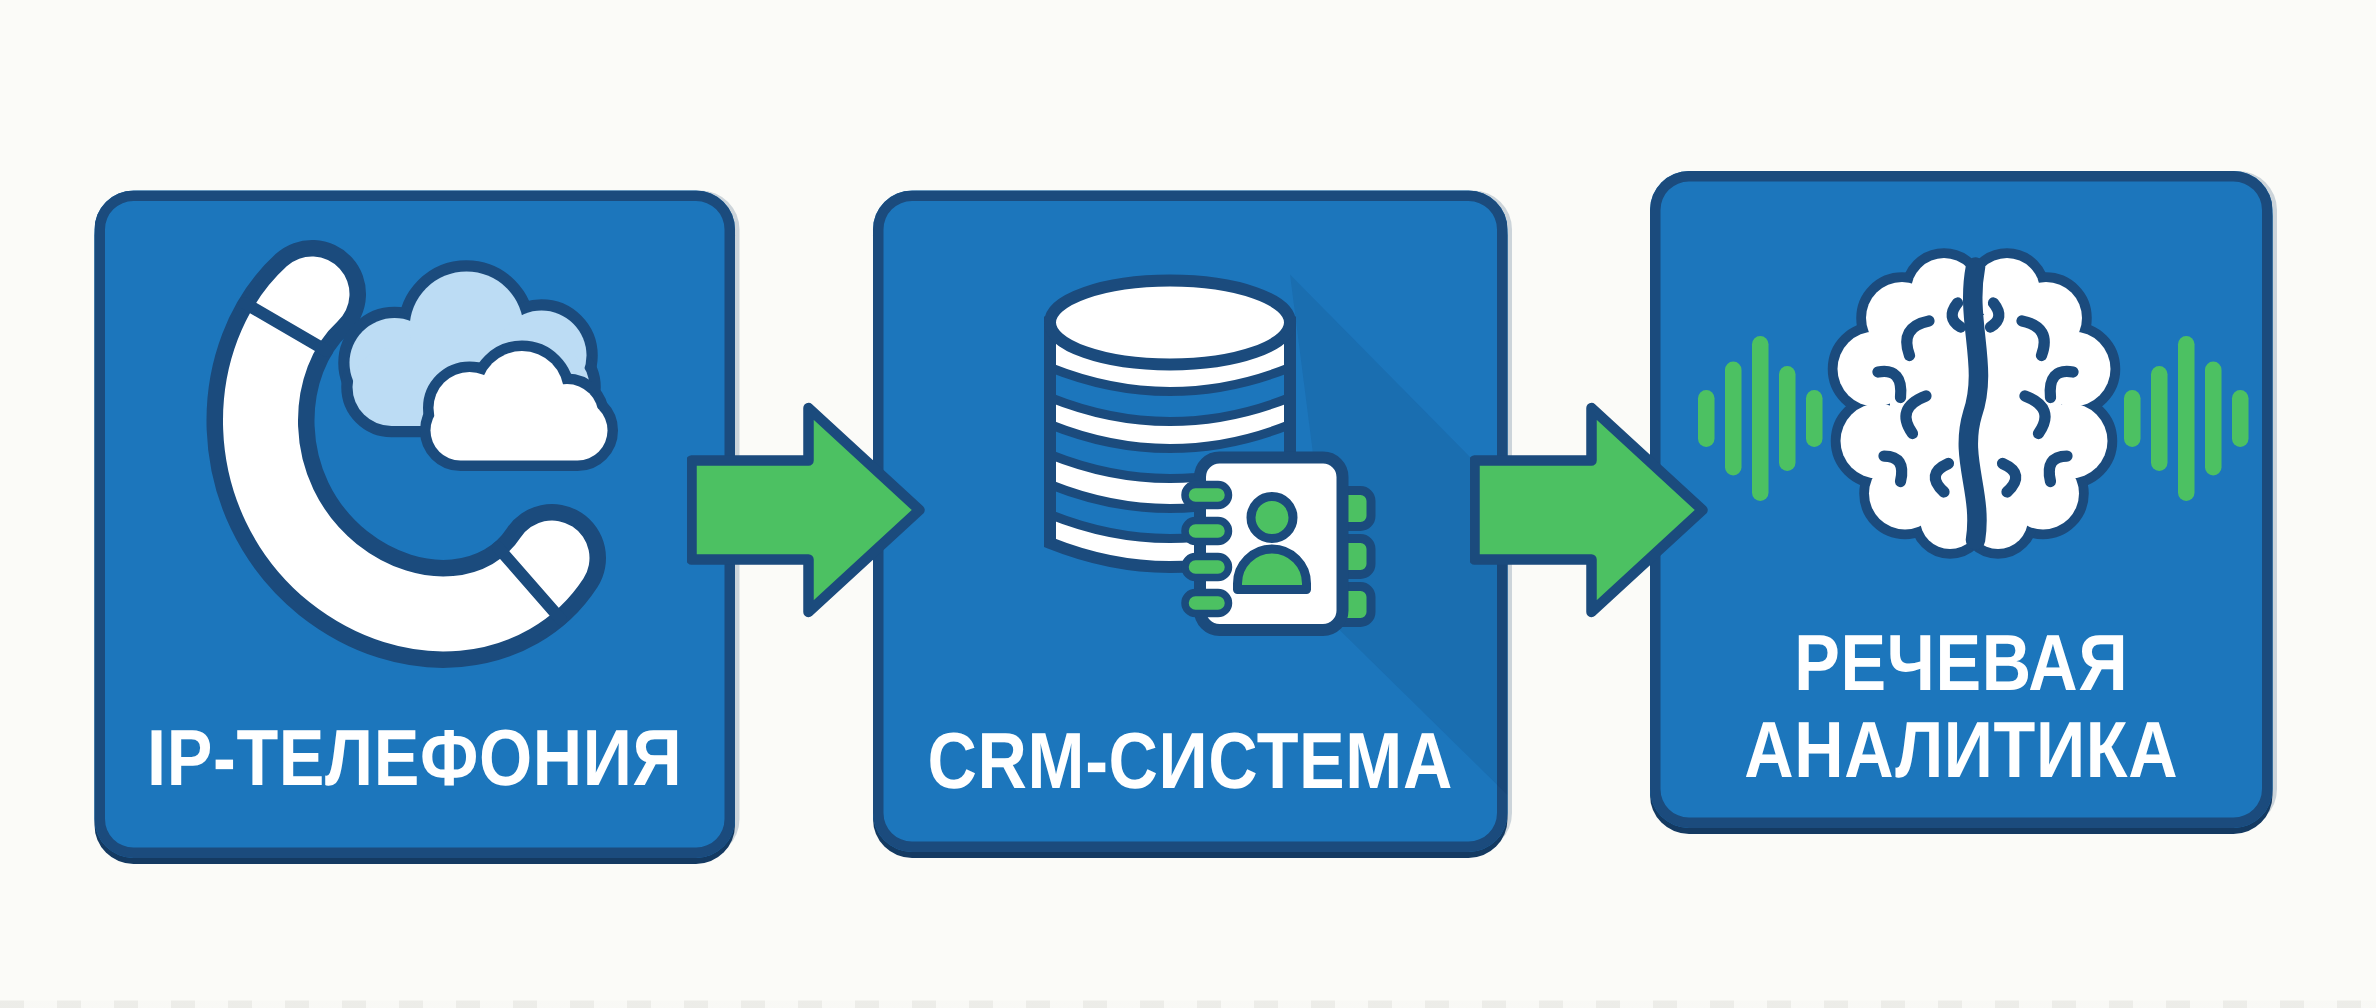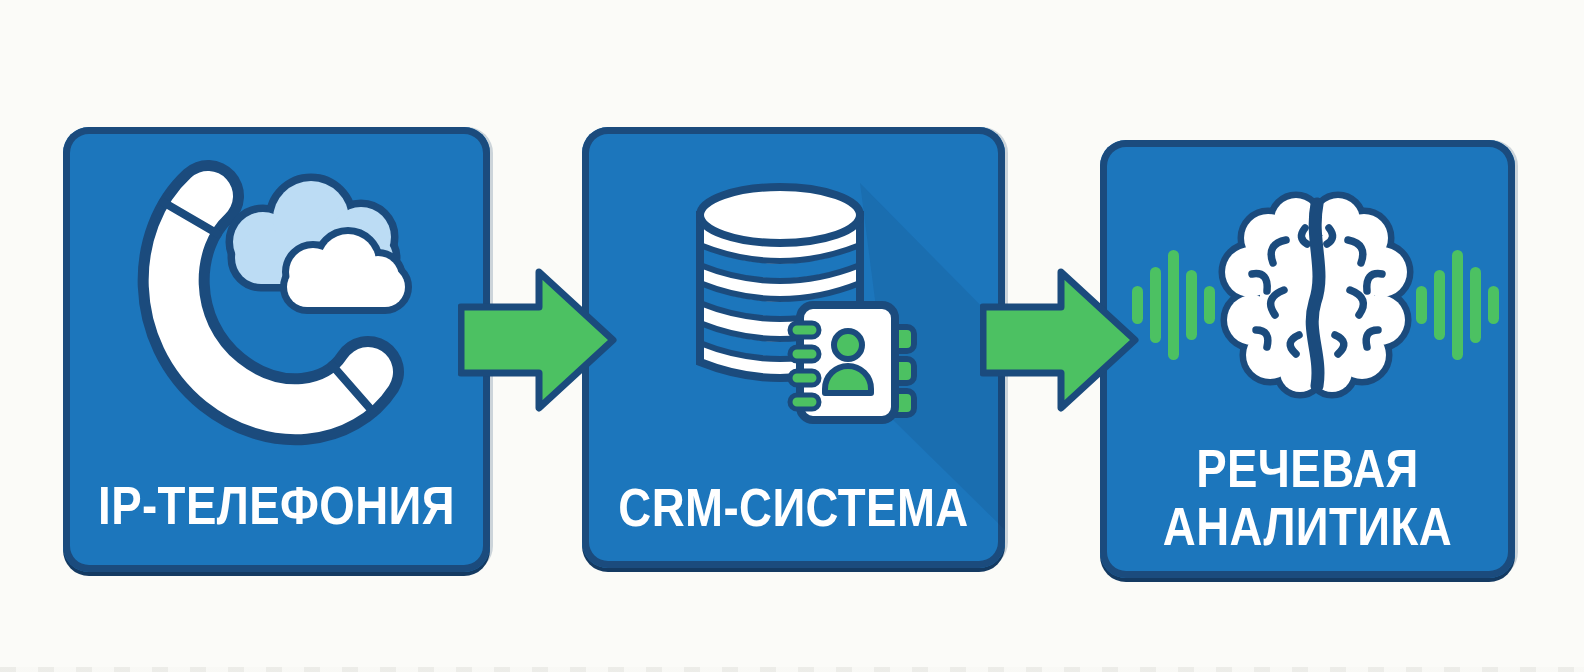--- a/index.html
+++ b/index.html
@@ -11,21 +11,21 @@
     --text:#ffffff;
   }
   *{margin:0;padding:0;box-sizing:border-box}
   body{background:#ffffff;font-family:"Liberation Sans",sans-serif}
   .canvas{position:relative;width:1584px;height:672px;background:var(--bg);overflow:hidden}
 
   .card{position:absolute;background:var(--box);border-radius:26px;overflow:hidden;
         box-shadow:inset 0 0 0 7px var(--navy), 0 4px 0 0 #143a62, 3px 0 0 0 #143a6233}
   .card1{left:63px;top:127px;width:427px;height:445px}
   .card2{left:582px;top:127px;width:423px;height:441px}
-  .card3{left:1100px;top:140px;width:415px;height:438px}
+  .card3{left:1100px;top:114px;width:415px;height:438px}
 
   .icon-svg{position:absolute;left:0;top:0;display:block}
 
   .label{position:absolute;left:0;right:0;text-align:center;color:var(--text);
          font-weight:700;font-size:53px;line-height:58px;letter-spacing:0.5px;
          transform:scaleX(0.86);transform-origin:50% 50%;white-space:nowrap}
   .label-1{top:350px}
   .label-2{top:352px}
   .label-3{top:300px}
 

